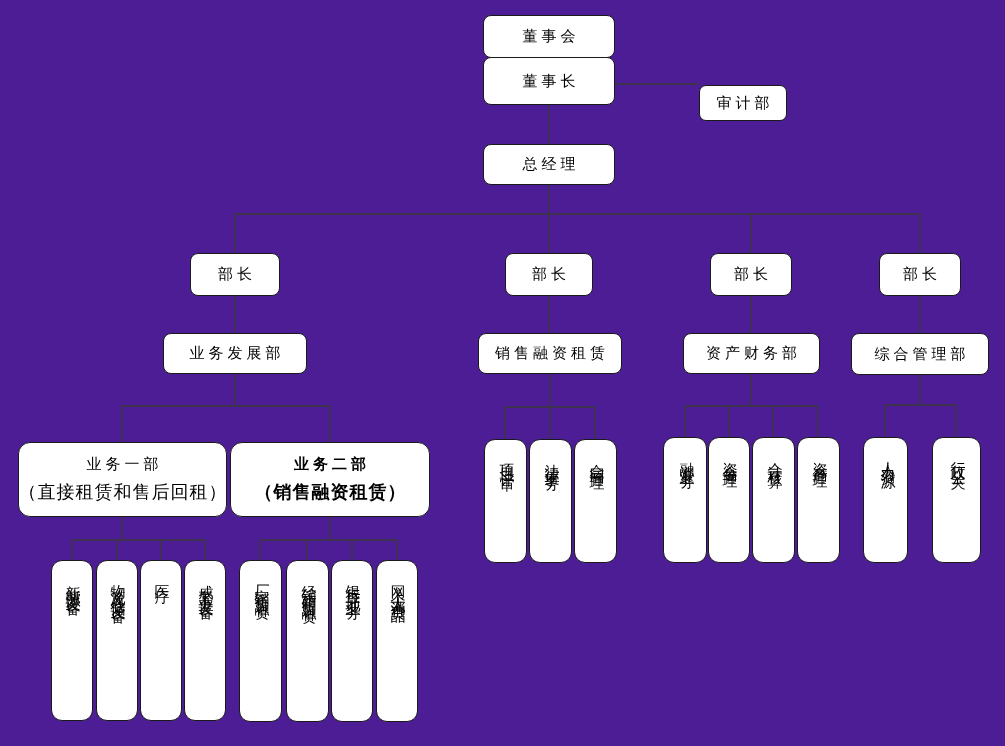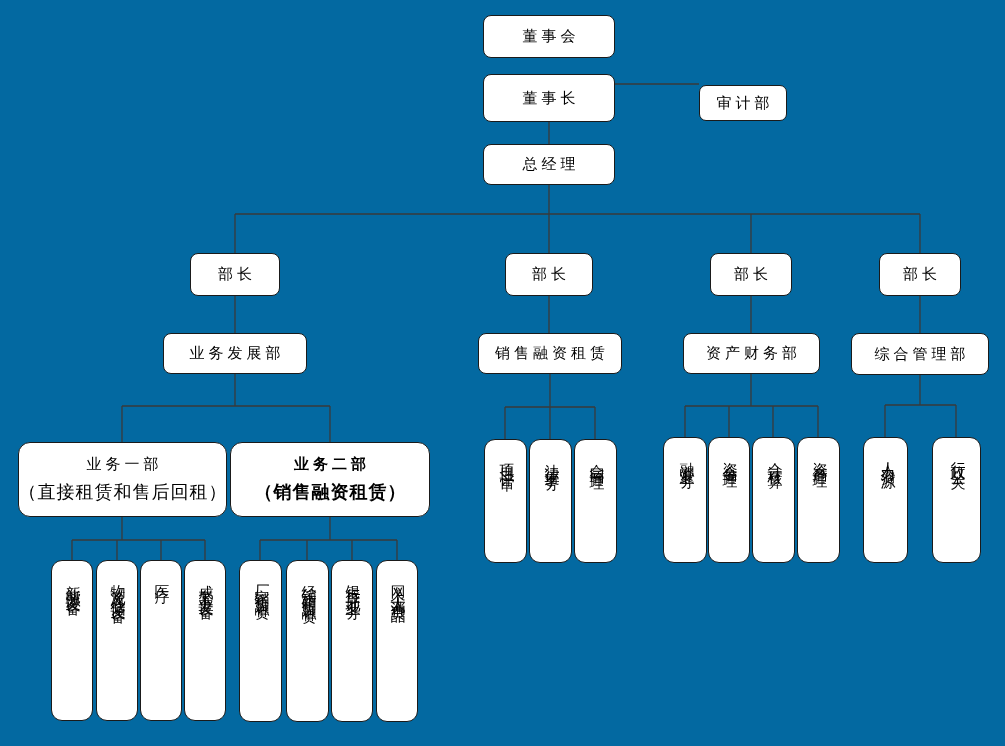--- a/index.html
+++ b/index.html
@@ -1,20 +1,20 @@
 <!DOCTYPE html>
 <html><head>
 <meta charset="utf-8">
 <style>
   html, body { margin: 0; padding: 0; background: #ffffff; }
   .canvas {
     position: relative;
     width: 1005px;
     height: 746px;
-    background: #0369a1;
+    background: #4c1d95;
     font-family: "DejaVu Serif", "Liberation Serif", serif;
     color: #000000;
   }
   .lines { position: absolute; left: 0; top: 0; width: 1005px; height: 746px; }
   .box {
     position: absolute;
     box-sizing: border-box;
     background: #ffffff;
     border: 1.4px solid #1a1a1a;
     border-radius: 8px;
@@ -109,21 +109,21 @@
       <path d="M920 374 V405"></path>
         <path d="M885 405 H956"></path>
       <path d="M885 405 V437"></path>
         <path d="M956 405 V437"></path>
     </g>
 
     <path d="M541 369 q3.5 -3 7 0 t7 0 t7 0 t7 0 t7 0" stroke="#e03030" stroke-width="1.2" fill="none"></path>
   </svg>
 
   <div class="box" style="left:483px;top:15px;width:132px;height:43px;">董事会</div>
-  <div class="box" style="left:483px;top:57px;width:132px;height:48px;margin-top:17px;">董事长</div>
+  <div class="box" style="left:483px;top:57px;width:132px;height:48px;">董事长</div>
   <div class="box" style="left:699px;top:68px;width:88px;height:36px;border-radius:7px;margin-top:17px;">审计部</div>
   <div class="box" style="left:483px;top:144px;width:132px;height:41px;">总经理</div>
 
   <div class="box" style="left:190px;top:253px;width:90px;height:43px;">部长</div>
   <div class="box" style="left:505px;top:253px;width:88px;height:43px;">部长</div>
   <div class="box" style="left:710px;top:253px;width:82px;height:43px;">部长</div>
   <div class="box" style="left:879px;top:253px;width:82px;height:43px;">部长</div>
 
   <div class="box" style="left:163px;top:333px;width:144px;height:41px;">业务发展部</div>
   <div class="box" style="left:478px;top:333px;width:144px;height:41px;">销售融资租赁</div>

